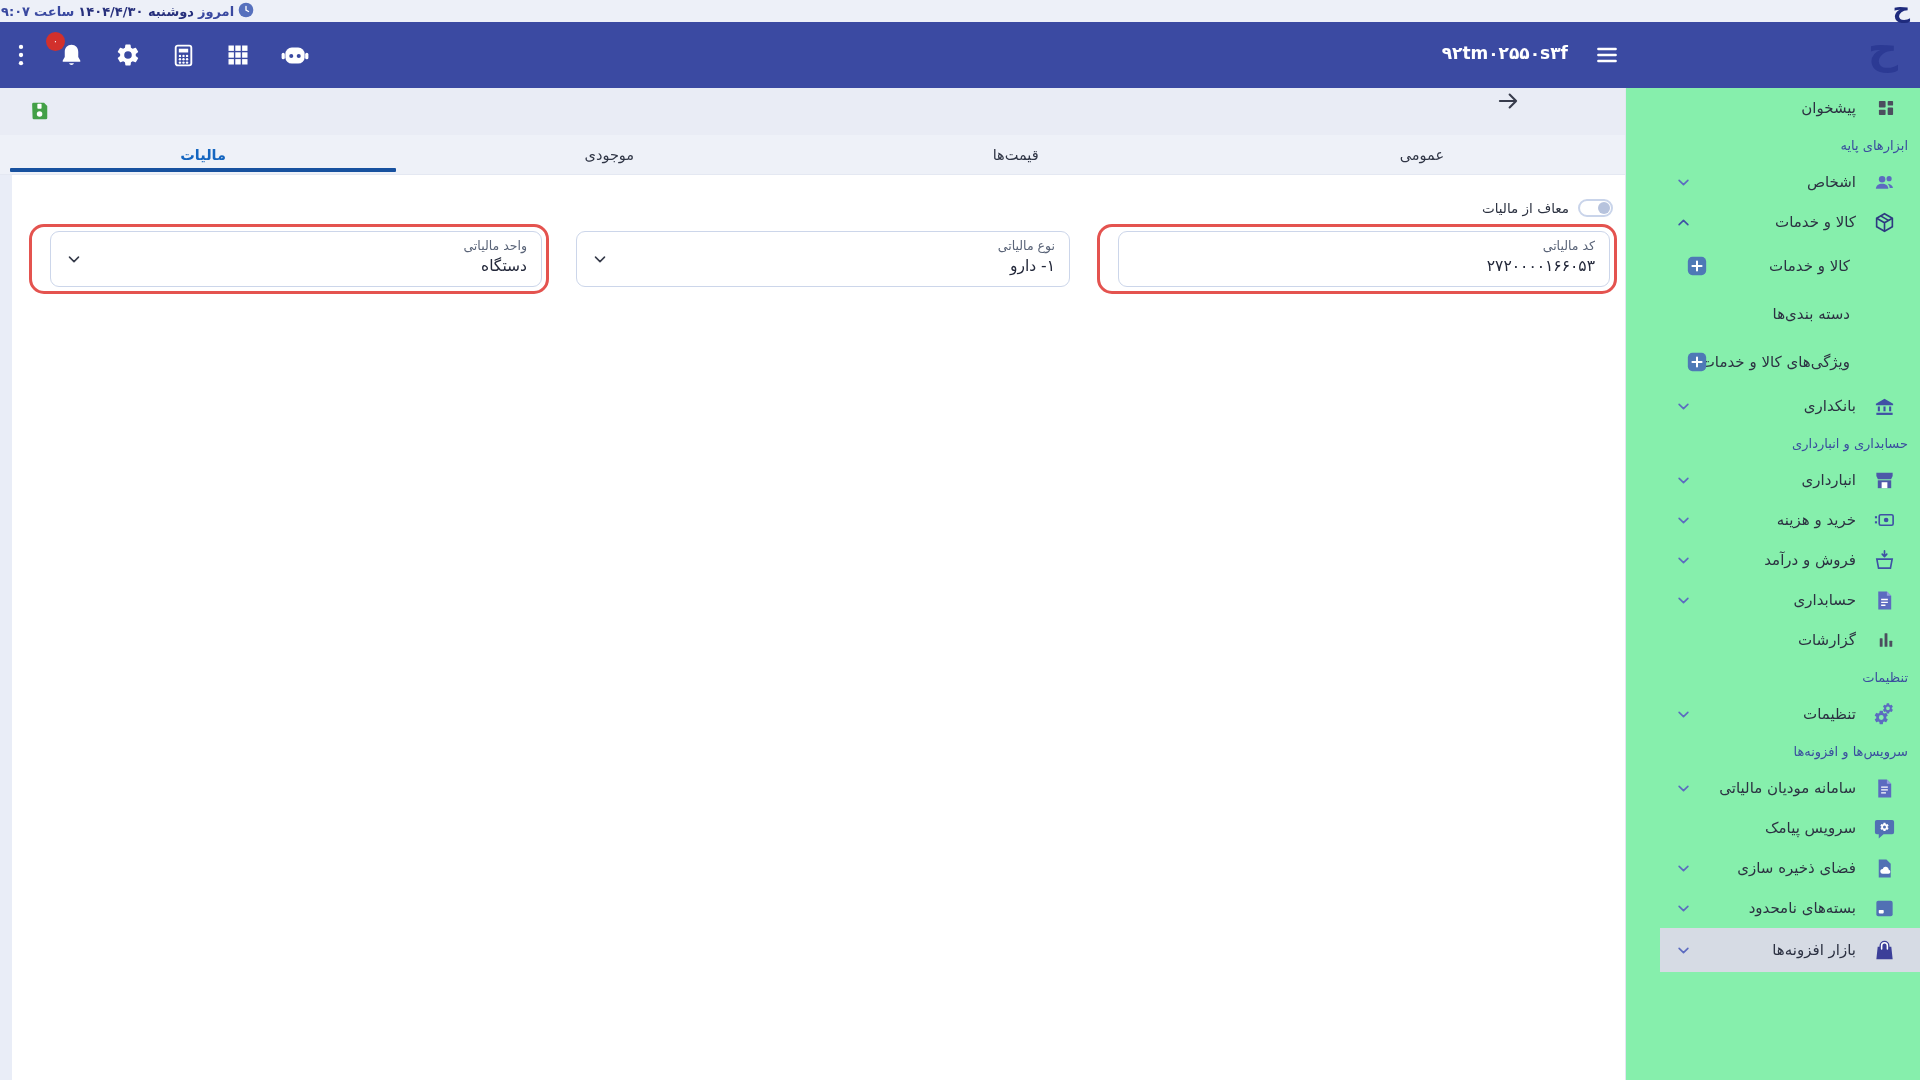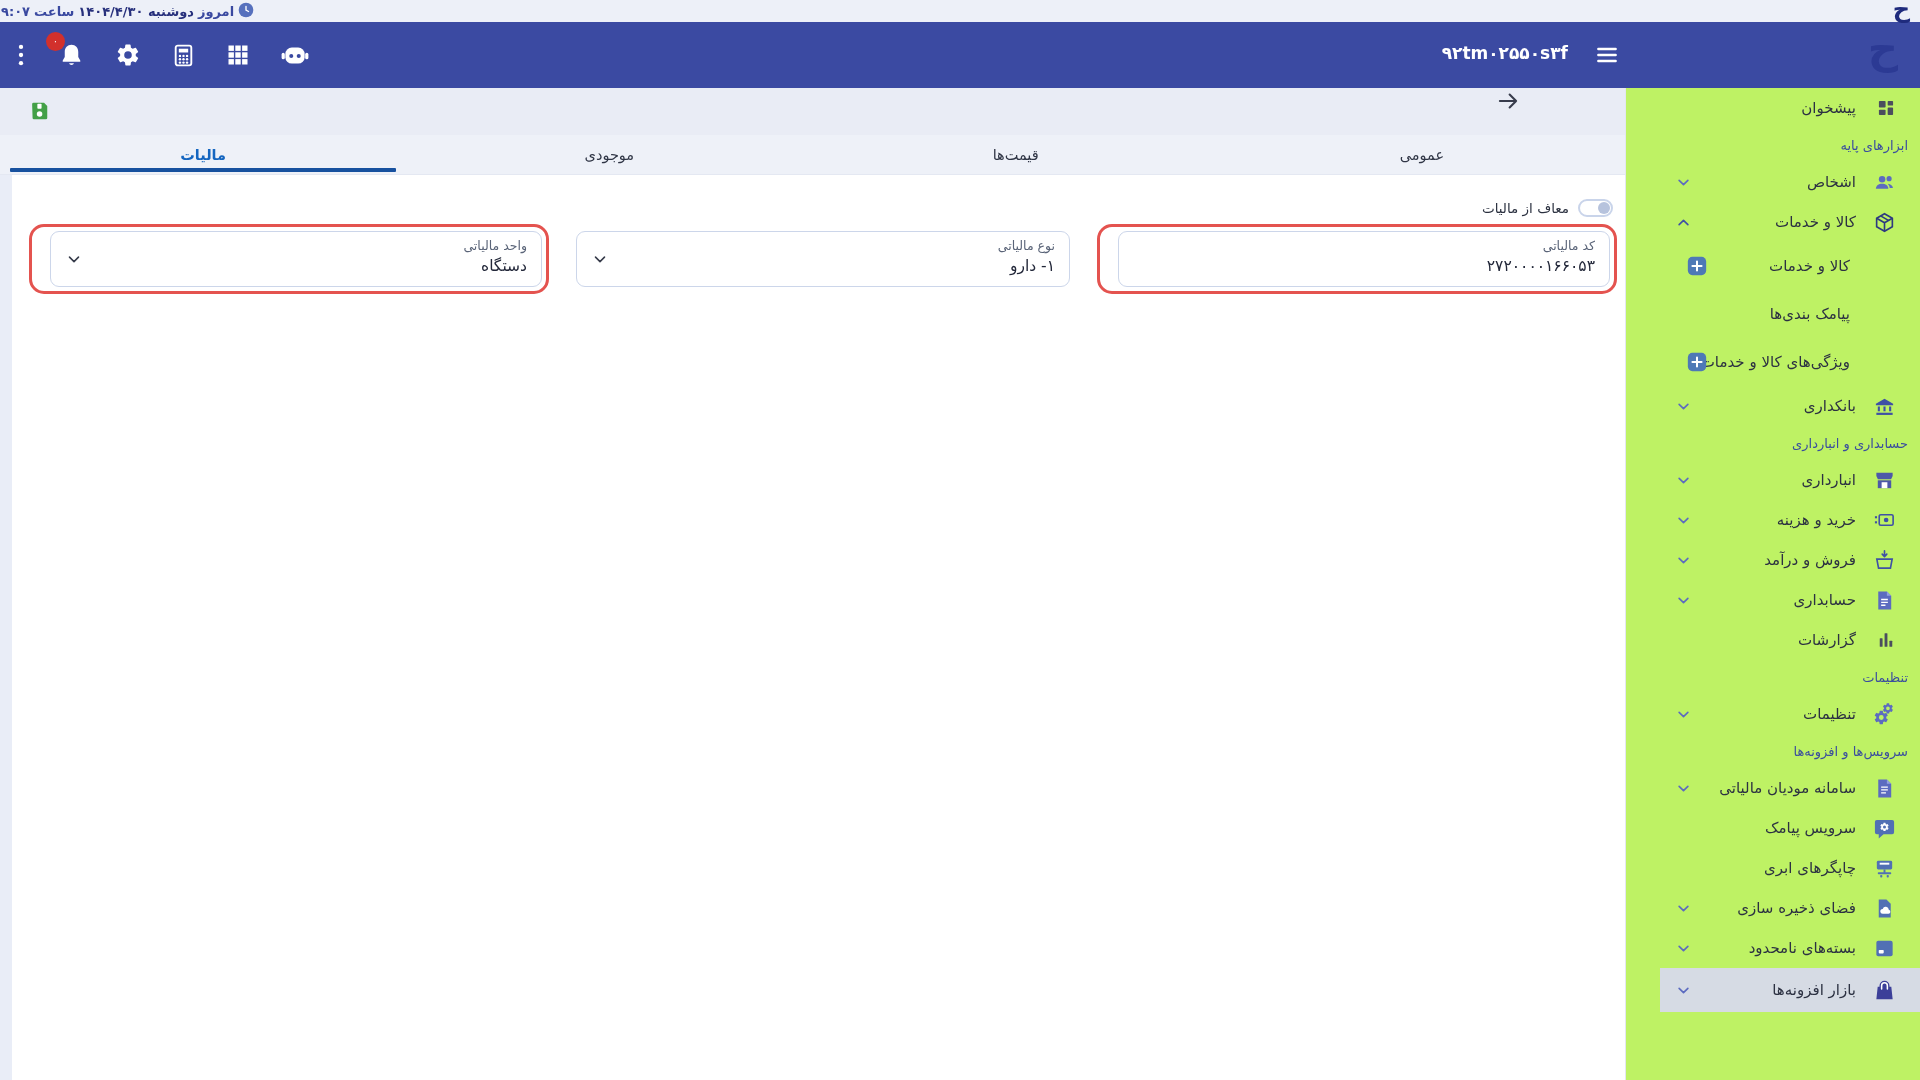--- a/index.html
+++ b/index.html
@@ -48,21 +48,21 @@
   .fields-row { position:absolute; top:49px; right:8px; display:flex; gap:20px; }
   .field-ring { border:3px solid transparent; border-radius:15px; padding:4px; width:520px; }
   .fields-row > :nth-child(2) { width:508px; }
   .field-ring.highlighted { border-color:#e4534f;padding-left:18px; }
   .field { width:100%; height:56px; background:#fff; border:1px solid #ccd6ea; border-radius:9px;
            padding:6px 14px; position:relative; cursor:text; }
   .field-label { font-size:12.5px; color:#5a6478; display:block; }
   .field-value { font-size:15.5px; color:#23283a; margin-top:4px; }
   .field-chevron { position:absolute; left:14px; top:50%; transform:translateY(-50%); display:flex; }
   
-  .sidebar { position:absolute; top:88px; right:0; bottom:0; width:295px; background:#bef264;
+  .sidebar { position:absolute; top:88px; right:0; bottom:0; width:295px; background:#86efac;
              border-left:1px solid #e3e6f0; overflow:hidden; z-index:1;padding-left:34px; }
   .side-item { height:40px; position:relative; display:flex; align-items:center; cursor:pointer; }
   .side-item .icon { position:absolute; right:24px; display:flex; }
   .side-item .label { position:absolute; right:64px; font-size:15px; color:#2c3142; white-space:nowrap; }
   .side-item.sub { height:48px; }
   .side-item.sub .label { right:70px; }
   .side-item.selected { background:#d6dbe4; height:44px; }
   .side-item .chev { position:absolute; left:16px; display:flex; }
   .side-item .plus { position:absolute; left:26px; display:flex; cursor:pointer; }
   .side-header { height:34px; display:flex; align-items:center; padding-right:12px; font-size:13px; color:#3a4d9e;margin-left:7px; }
@@ -267,21 +267,21 @@
     <div class="side-item sub">
       <span class="label">کالا و خدمات</span>
       <span class="plus">
         <svg width="22" height="22" viewBox="0 0 24 24">
           <rect x="2" y="2" width="20" height="20" rx="5" fill="#4e79b6"></rect>
           <path d="M12 7v10M7 12h10" stroke="#fff" stroke-width="2.2" stroke-linecap="round"></path>
         </svg>
       </span>
     </div>
     <div class="side-item sub">
-      <span class="label">پیامک بندی‌ها</span>
+      <span class="label">دسته بندی‌ها</span>
     </div>
     <div class="side-item sub">
       <span class="label">ویژگی‌های کالا و خدمات</span>
       <span class="plus">
         <svg width="22" height="22" viewBox="0 0 24 24">
           <rect x="2" y="2" width="20" height="20" rx="5" fill="#4e79b6"></rect>
           <path d="M12 7v10M7 12h10" stroke="#fff" stroke-width="2.2" stroke-linecap="round"></path>
         </svg>
       </span>
     </div>
@@ -412,33 +412,20 @@
       <span class="icon">
         <svg width="23" height="23" viewBox="0 0 24 24">
           <path d="M4 3h16a2 2 0 012 2v11a2 2 0 01-2 2h-9l-5 4.5V18H4a2 2 0 01-2-2V5a2 2 0 012-2z" fill="#5170b4"></path>
           <path d="M19.14 12.94a7 7 0 000-1.88l2.03-1.58a.5.5 0 00.12-.64l-1.92-3.32a.5.5 0 00-.61-.22l-2.39.96a7 7 0 00-1.63-.94l-.36-2.54a.5.5 0 00-.5-.42h-3.84a.5.5 0 00-.5.42l-.36 2.54a7 7 0 00-1.63.94l-2.39-.96a.5.5 0 00-.61.22L2.63 8.84a.5.5 0 00.12.64l2.03 1.58a7 7 0 000 1.88l-2.03 1.58a.5.5 0 00-.12.64l1.92 3.32c.13.22.39.31.61.22l2.39-.96a7 7 0 001.63.94l.36 2.54c.04.24.25.42.5.42h3.84c.25 0 .46-.18.5-.42l.36-2.54a7 7 0 001.63-.94l2.39.96c.22.09.48 0 .61-.22l1.92-3.32a.5.5 0 00-.12-.64zM12 15.5A3.5 3.5 0 1112 8.5a3.5 3.5 0 010 7z" fill="#fff" fill-rule="evenodd" transform="translate(6.6,5) scale(0.45)"></path>
         </svg>
       </span>
       <span class="label">سرویس پیامک</span>
     </div>
     <div class="side-item">
       <span class="icon">
-        <svg width="23" height="23" viewBox="0 0 24 24" fill="#5170b4">
-          <rect x="4" y="4" width="16" height="9" rx="1.5"></rect>
-          <rect x="7" y="6" width="10" height="2" fill="#fff"></rect>
-          <rect x="11" y="13" width="2" height="3.5"></rect>
-          <rect x="5" y="16" width="14" height="2" rx="0.8"></rect>
-          <rect x="7.5" y="18.8" width="2.2" height="2.7" rx="0.8"></rect>
-          <rect x="14.3" y="18.8" width="2.2" height="2.7" rx="0.8"></rect>
-        </svg>
-      </span>
-      <span class="label">چاپگرهای ابری</span>
-    </div>
-    <div class="side-item">
-      <span class="icon">
         <svg width="23" height="23" viewBox="0 0 24 24">
           <path d="M6 2.5h8l4.5 4.5v14.5H6z" fill="#5170b4"></path>
           <path d="M10.3 17.6a2.6 2.6 0 01-.2-5.2 3.3 3.3 0 016.4.9 2.2 2.2 0 01-.3 4.3z" fill="#fff"></path>
         </svg>
       </span>
       <span class="label">فضای ذخیره سازی</span>
       <span class="chev">
         <svg width="15" height="15" viewBox="0 0 24 24" fill="none" stroke="#5c6bc0" stroke-width="2.6" stroke-linecap="round" stroke-linejoin="round">
           <path d="M5 8.5l7 7 7-7"></path>
         </svg>

